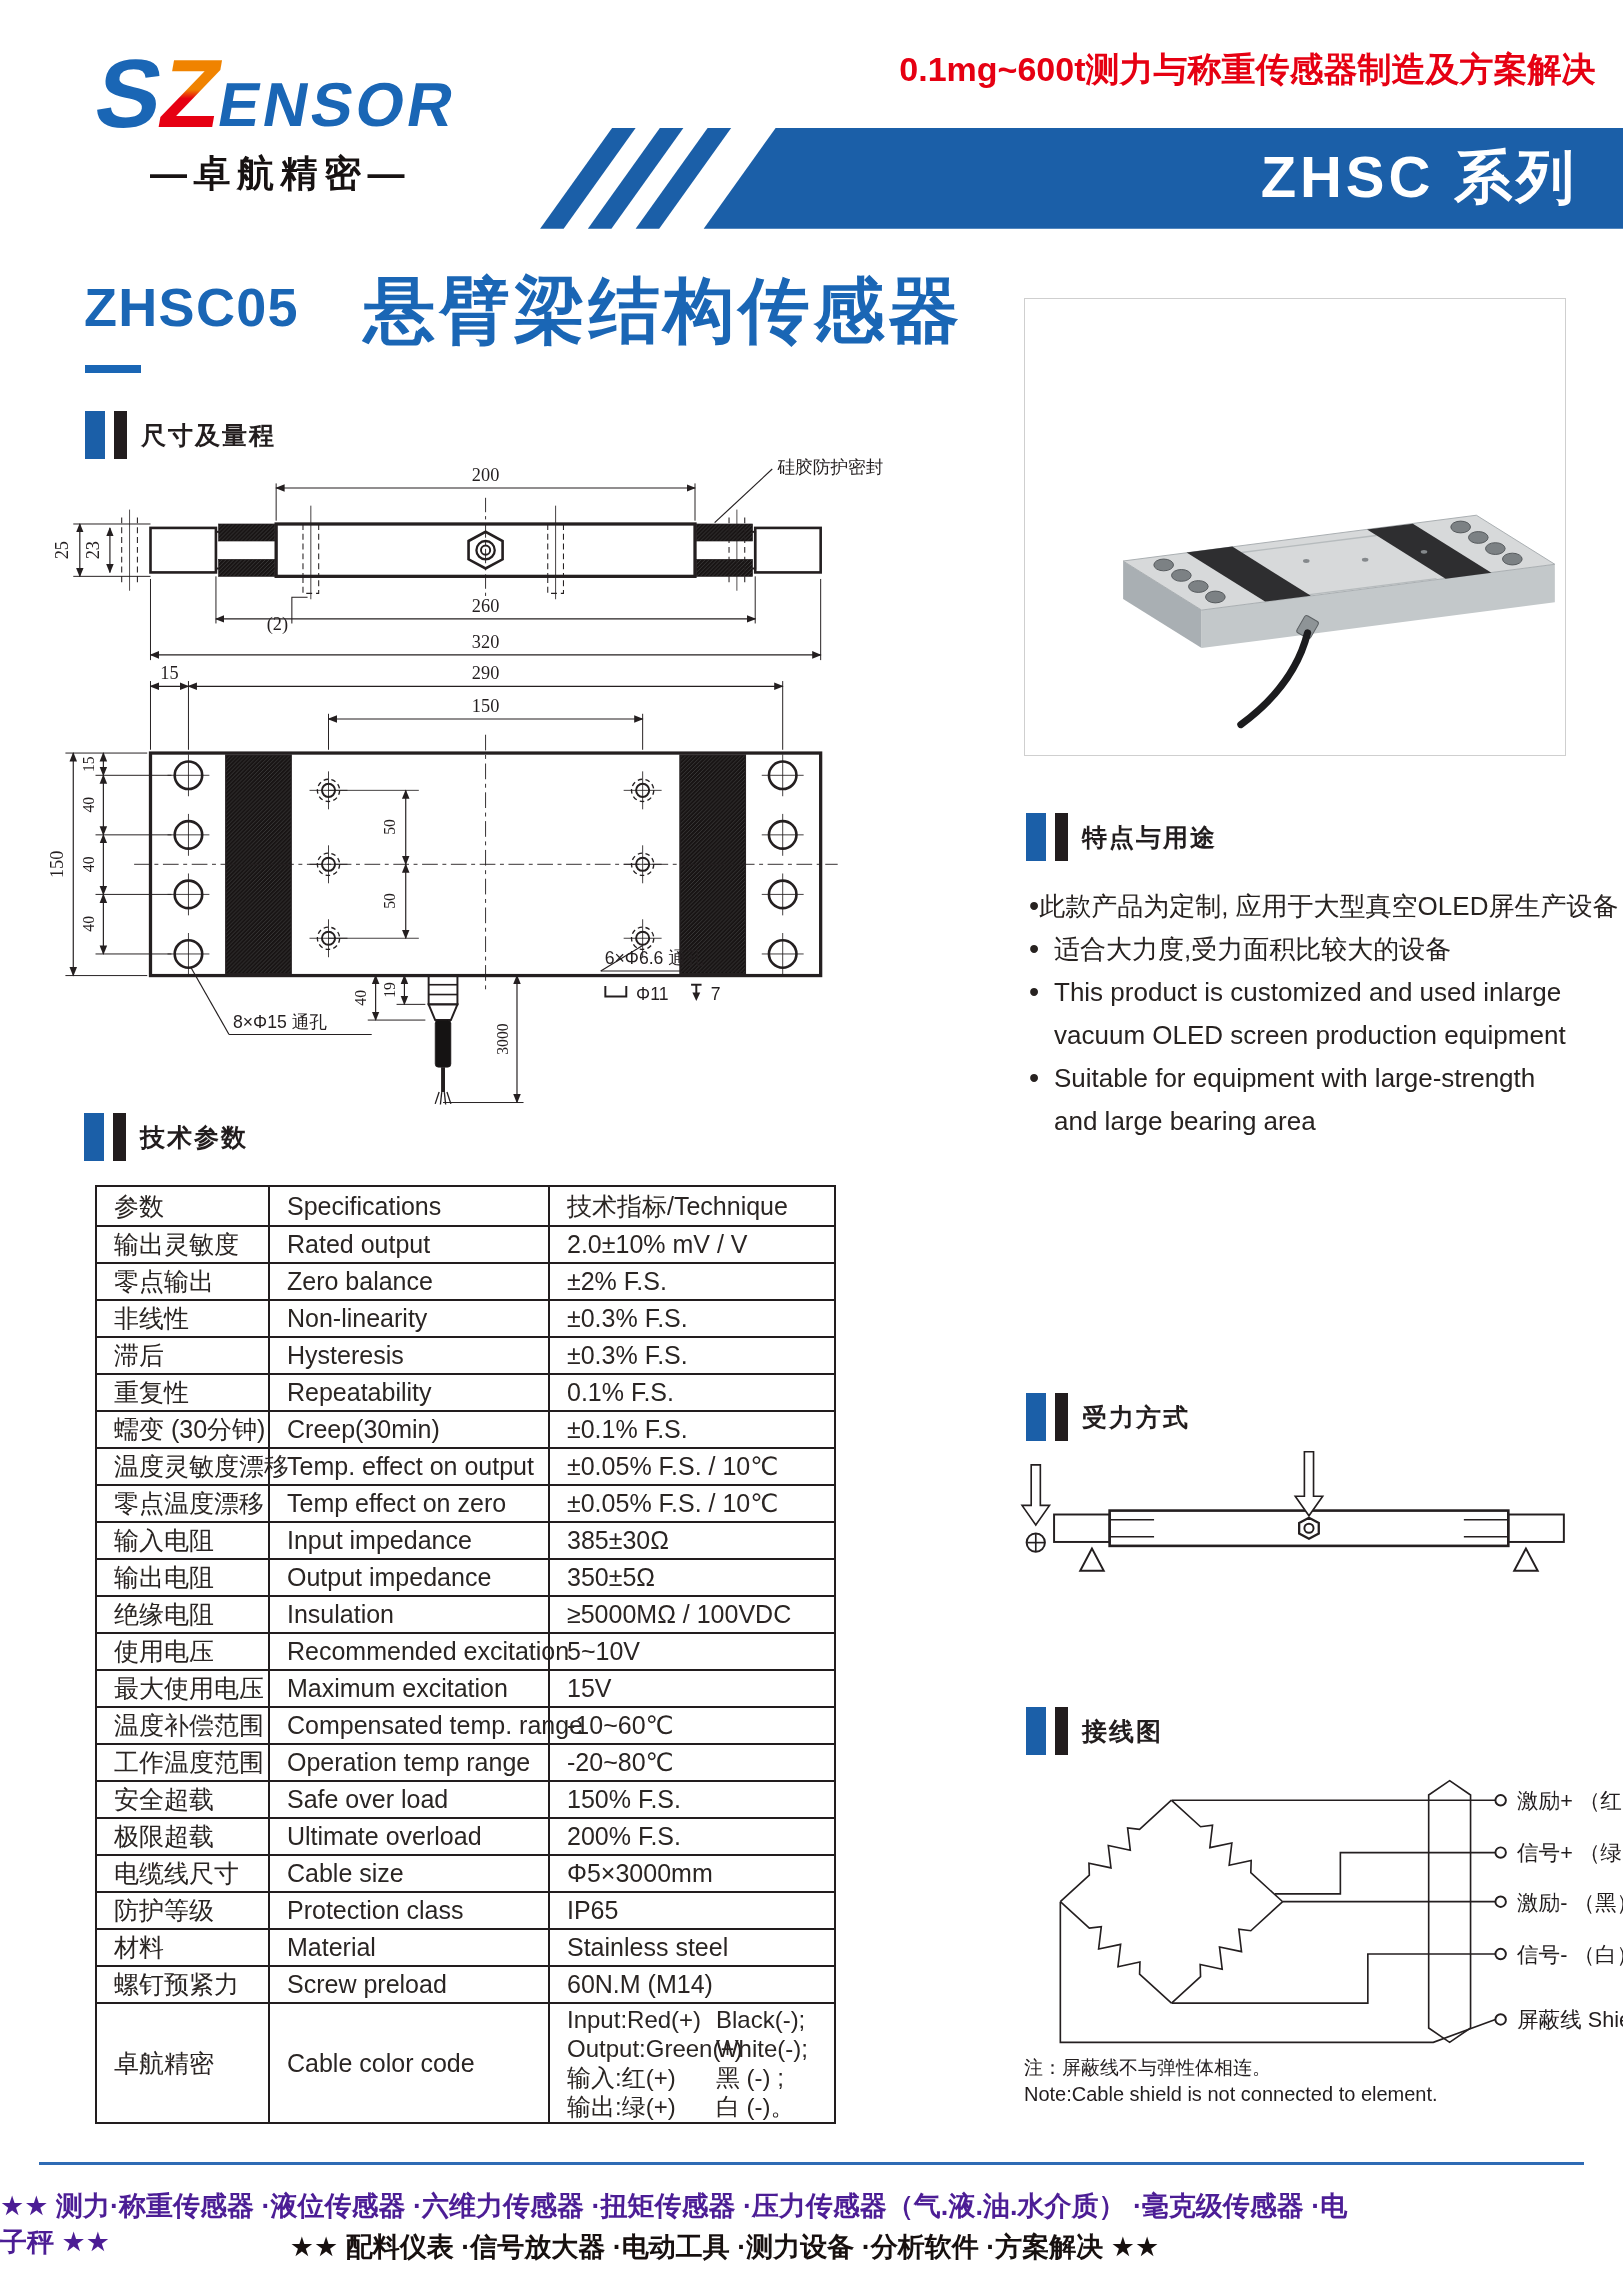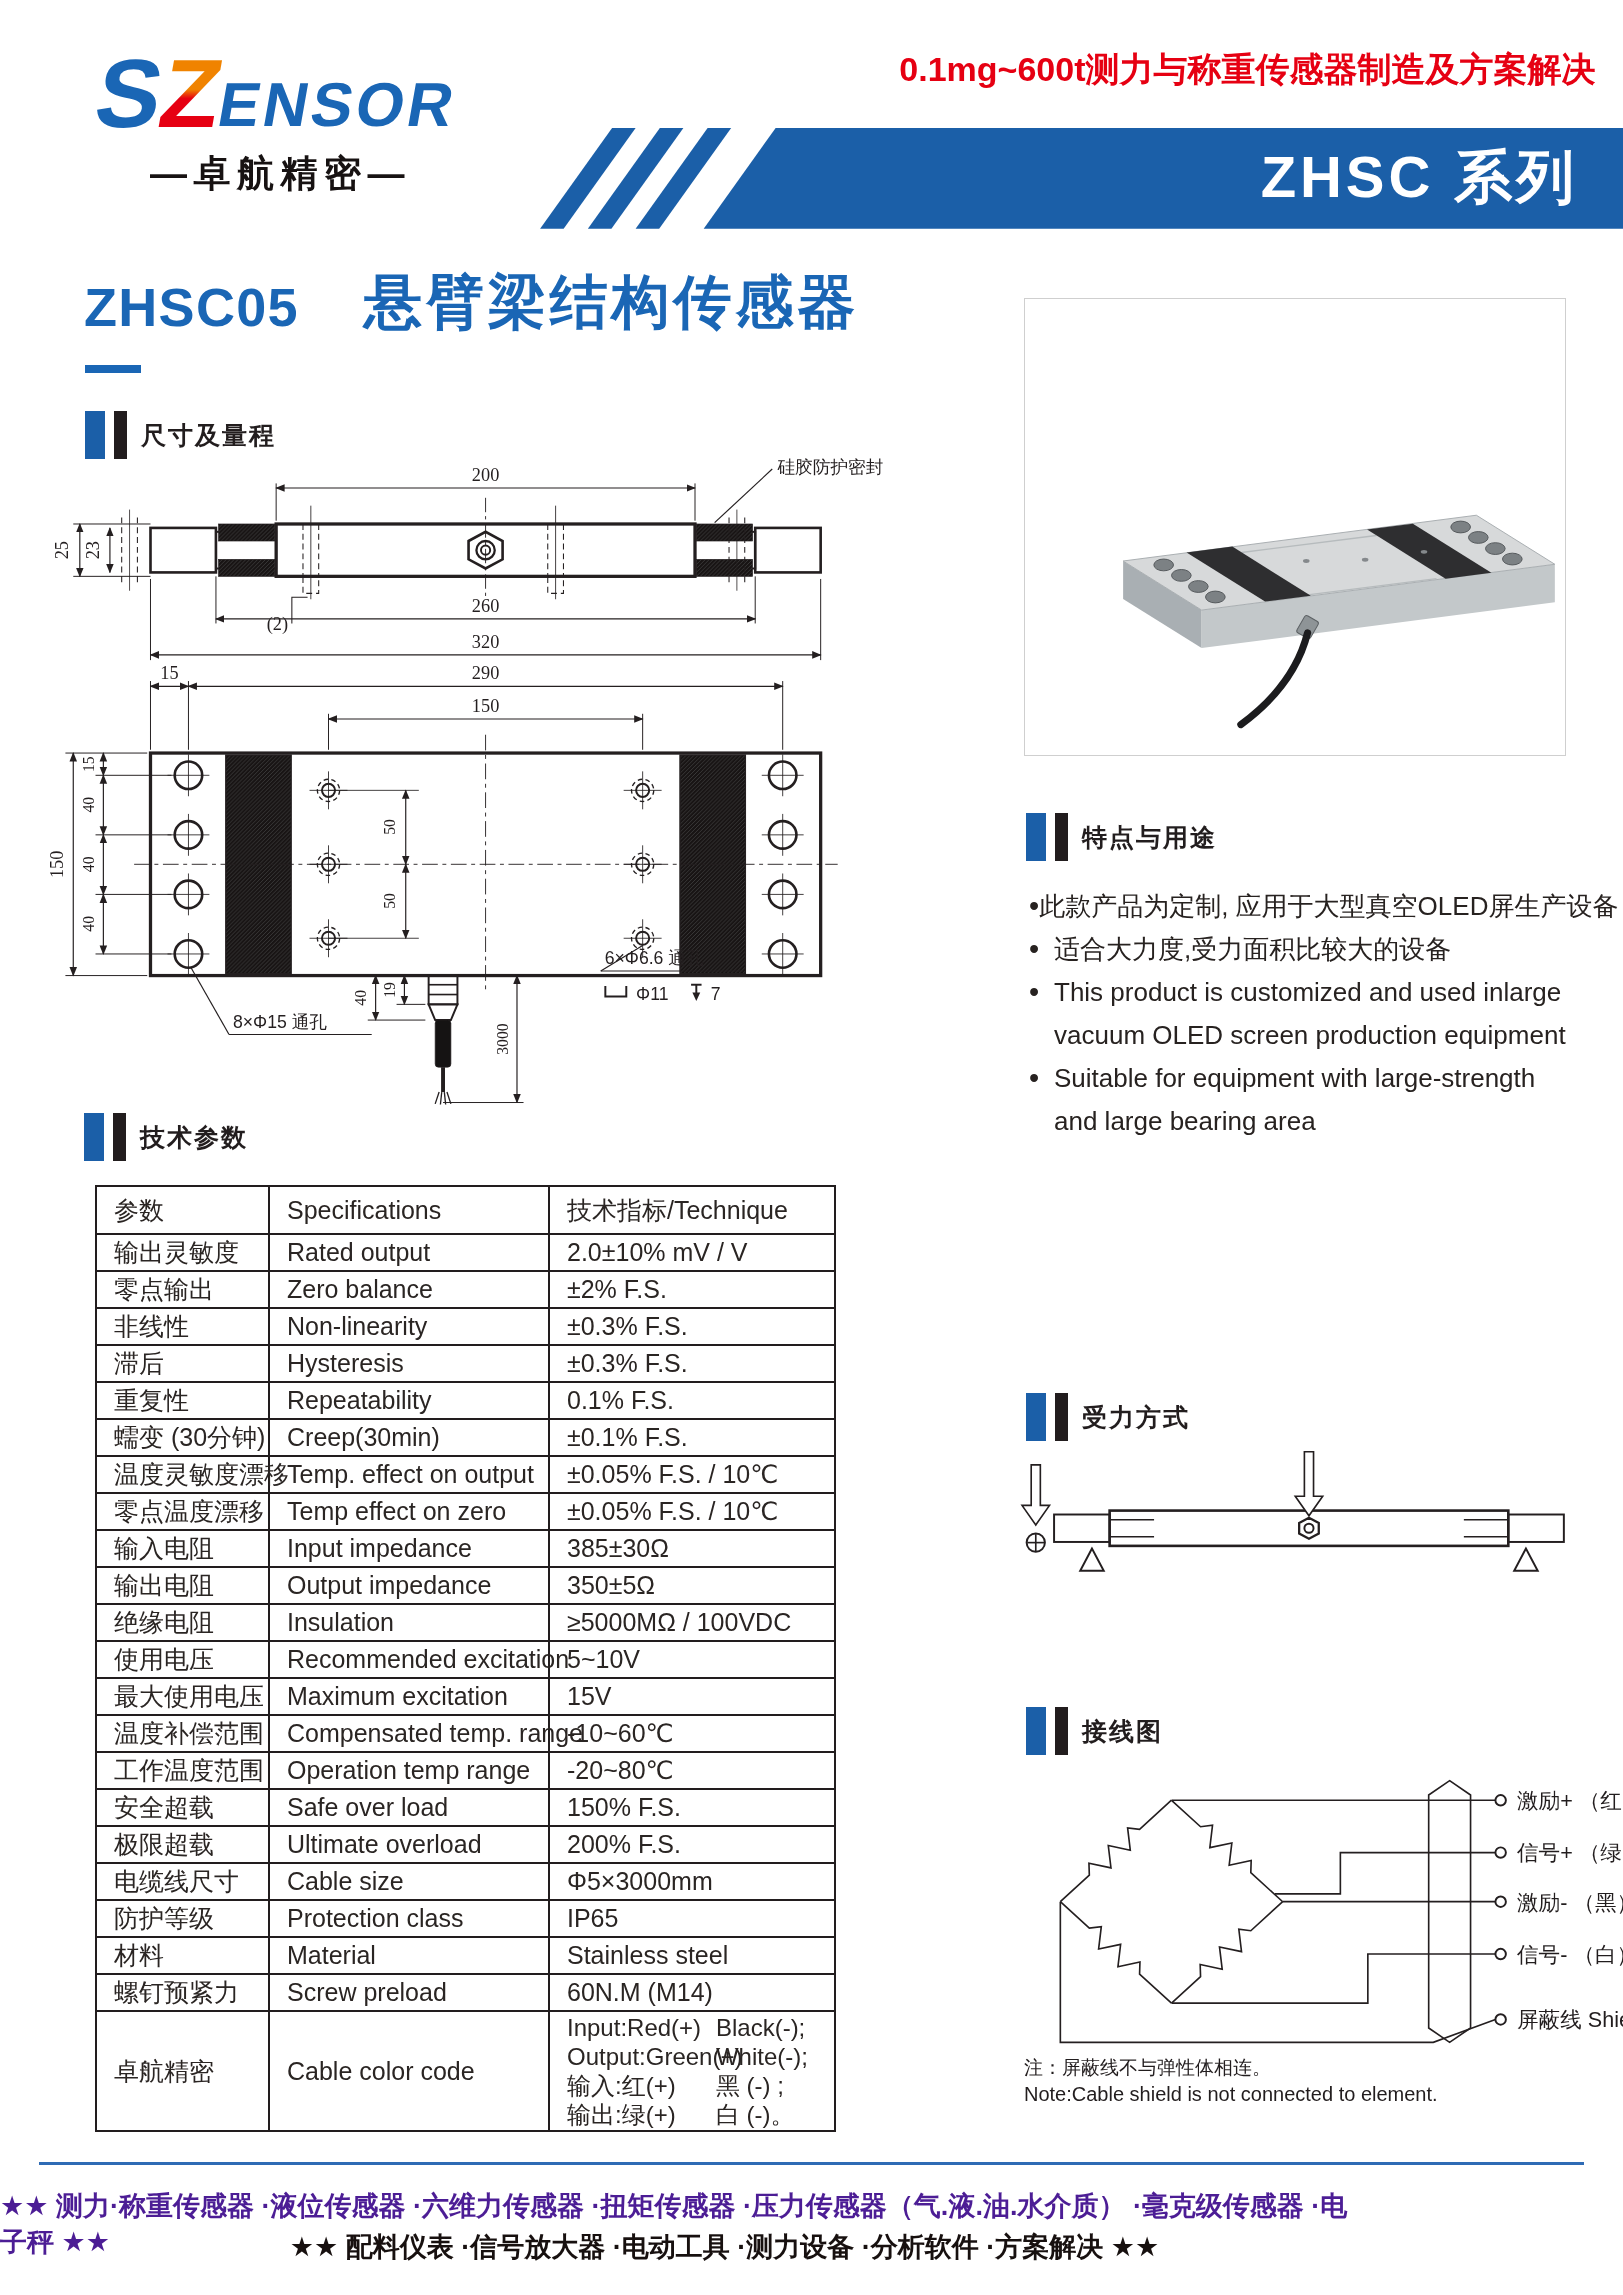--- a/index.html
+++ b/index.html
@@ -18,42 +18,42 @@
   .logo-rest{font-size:62px;font-weight:900;color:var(--blue2);letter-spacing:3.3px;padding-bottom:2.6px;}
   .logo-sub{margin-top:17px;width:367px;text-align:center;font-size:37px;font-weight:800;
             letter-spacing:6.5px;color:#171212;}
   .slogan{right:27.5px;top:47px;font-size:34px;font-weight:900;color:var(--red);white-space:nowrap;}
   .banner-svg{left:563px;top:124px;}
   .banner-text{left:851px;top:139px;width:727px;text-align:right;font-size:58px;font-weight:900;
                color:#fff;letter-spacing:3.9px;white-space:nowrap;}
 
   
   .model{left:84px;top:276px;font-size:54px;font-weight:700;color:var(--blue2);letter-spacing:1.3px;}
-  .prodname{left:364px;top:264px;font-size:58px;font-weight:900;color:var(--blue2);letter-spacing:3.9px;}
+  .prodname{left:364px;top:264px;font-size:71px;font-weight:900;color:var(--blue2);letter-spacing:3.9px;}
   .model-dash{left:85px;top:365px;width:56px;height:7.9px;background:var(--blue2);}
 
   
   .sec{height:50px;}
   .sec .sq-b{position:absolute;left:0;top:0;width:19.6px;height:48px;background:var(--blue);}
   .sec .sq-k{position:absolute;left:29px;top:0;width:13px;height:48px;background:#221d1e;}
   .sec .sec-t{position:absolute;left:56px;top:0;line-height:48px;font-size:25px;font-weight:900;
               color:#221d1e;letter-spacing:2px;white-space:nowrap;}
 
   
   .features{left:1029px;top:885px;width:589px;}
   .feat-line{display:flex;height:43px;align-items:center;font-size:26px;color:#272220;white-space:nowrap;}
   .feat-line .blt{width:25px;font-size:29px;}
   .feat-line.indent .blt{visibility:hidden;}
 
   
   .ptable{left:95px;top:1185px;width:740px;border-collapse:collapse;table-layout:fixed;}
   .ptable td{border:2px solid #221d1e;padding-left:17px;font-size:25px;color:#2a2523;
              vertical-align:middle;white-space:nowrap;}
   .ptable tr{height:37px;}
-  .ptable tr.hrow{height:48px;}
+  .ptable tr.hrow{height:40px;}
   .ptable tr.cablerow{height:117px;}
   .ptable col.c1{width:173px;} .ptable col.c2{width:280px;} .ptable col.c3{width:286px;}
   .cablegrid{display:grid;grid-template-columns:56% 44%;line-height:29px;font-size:24px;}
 
   
   .wnote1{left:1024px;top:2055px;font-size:19px;color:#221d1e;}
   .wnote2{left:1024px;top:2083px;font-size:20px;color:#221d1e;}
 
   
   .photo{left:1024px;top:298px;width:542px;height:458px;border:1.3px solid #cfcfcf;background:#fff;}

